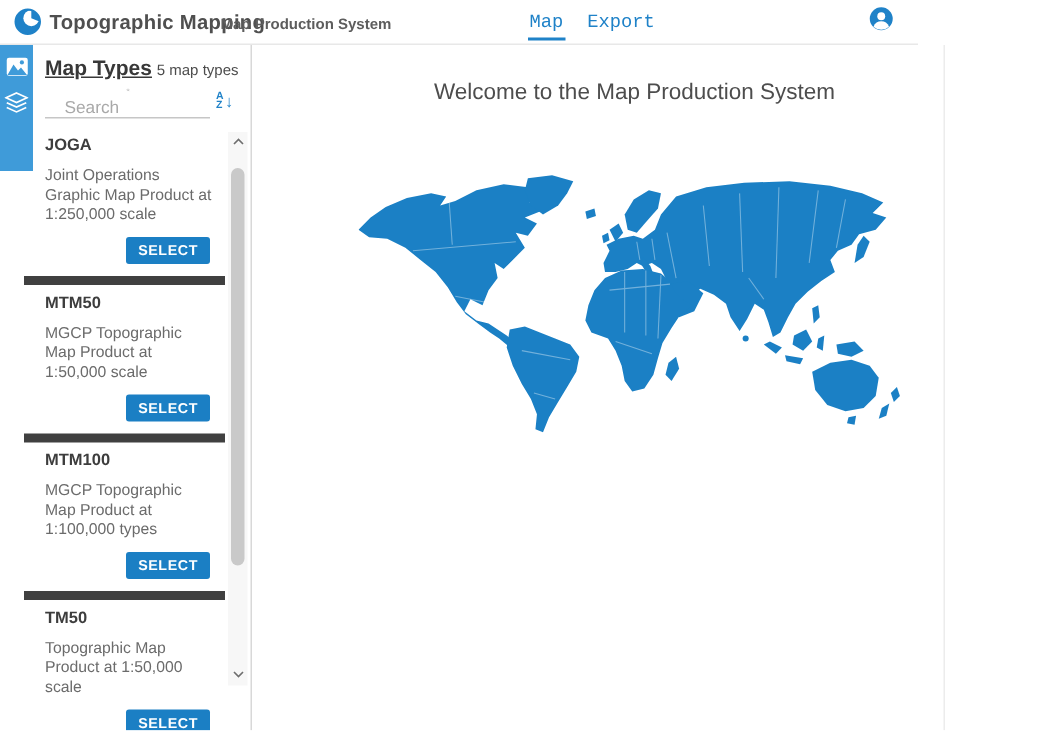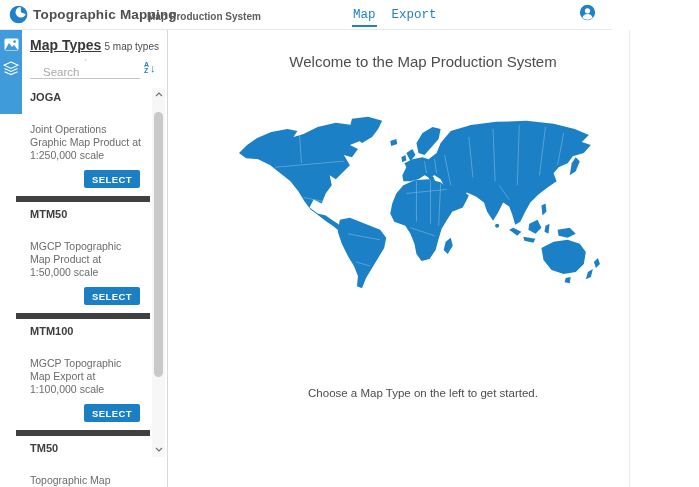--- a/index.html
+++ b/index.html
@@ -33,21 +33,21 @@
                       font-family:"Liberation Sans", sans-serif; }
   .search-row input::placeholder { color:#a9a9a9; }
   .sort-btn { position:absolute; left:144px; top:28px; width:18px; height:20px; display:flex; align-items:center; cursor:pointer; color:var(--accent,#1f82c8); }
   .sort-az { display:flex; flex-direction:column; line-height:6.5px; font-size:7px; font-weight:700; }
   .sort-arrow { font-size:11px; line-height:11px; margin-left:1px; }
 
   .mt-list { position:absolute; left:16px; top:55px; width:134px; height:402px; overflow:hidden; }
   .item { padding:6px 0 8px 0; border-bottom:6px solid #404040; }
   .item:last-child { border-bottom:none; }
   .item-title { font-size:11px; font-weight:700; color:#3d3d3d; padding-left:14px; }
-  .item-desc  { margin-top:20px; padding-left:14px; width:128px; font-size:10.5px; line-height:13px; color:#6b6b6b; }
+  .item-desc  { margin-top:8px; padding-left:14px; width:128px; font-size:10.5px; line-height:13px; color:#6b6b6b; }
   .item-btnrow { display:flex; justify-content:flex-end; padding-right:10px; }
   .select-btn { margin-top:8px; background:var(--select-blue,#1b7fc4); color:#fff; border:none; border-radius:2px;
                 font-size:9.5px; font-weight:700; letter-spacing:.4px; padding:4px 8px; height:18px; cursor:pointer;
                 font-family:"Liberation Sans", sans-serif; }
 
   .scrollbar { position:absolute; left:152px; top:58px; width:13px; height:369px; background:#f7f7f7; }
   .scroll-arrow { position:absolute; left:0; width:13px; height:12px; display:flex; align-items:center; justify-content:center; cursor:pointer; }
   .scroll-arrow.up { top:0; }
   .scroll-arrow.down { bottom:2px; }
   .scroll-thumb { position:absolute; left:2px; top:24px; width:9px; height:265px; background:#c9c9c9; border-radius:5px; cursor:pointer; }
@@ -143,21 +143,21 @@
       <div class="item">
         <div class="item-title">MTM50</div>
         <div class="item-desc">MGCP Topographic Map Product at 1:50,000 scale</div>
         <div class="item-btnrow">
           <button class="select-btn">SELECT</button>
         </div>
       </div>
 
       <div class="item">
         <div class="item-title">MTM100</div>
-        <div class="item-desc">MGCP Topographic Map Export at 1:100,000 scale</div>
+        <div class="item-desc">MGCP Topographic Map Product at 1:100,000 types</div>
         <div class="item-btnrow">
           <button class="select-btn">SELECT</button>
         </div>
       </div>
 
       <div class="item">
         <div class="item-title">TM50</div>
         <div class="item-desc">Topographic Map Product at 1:50,000 scale</div>
         <div class="item-btnrow">
           <button class="select-btn">SELECT</button>
@@ -267,18 +267,17 @@
             <path d="M228,22 L232,62"></path>
             <path d="M252,14 L254,66"></path>
             <path d="M278,10 L276,70"></path>
             <path d="M304,12 L298,60"></path>
             <path d="M322,18 L316,50"></path>
             <path d="M258,70 L268,84"></path>
           </g>
         </svg>
       </div>
 
-      <div class="instruction">Choose a Map Type on the left to get started.</div>
 
     </div>
   </div>
 
 </div>
 
 </body></html>

